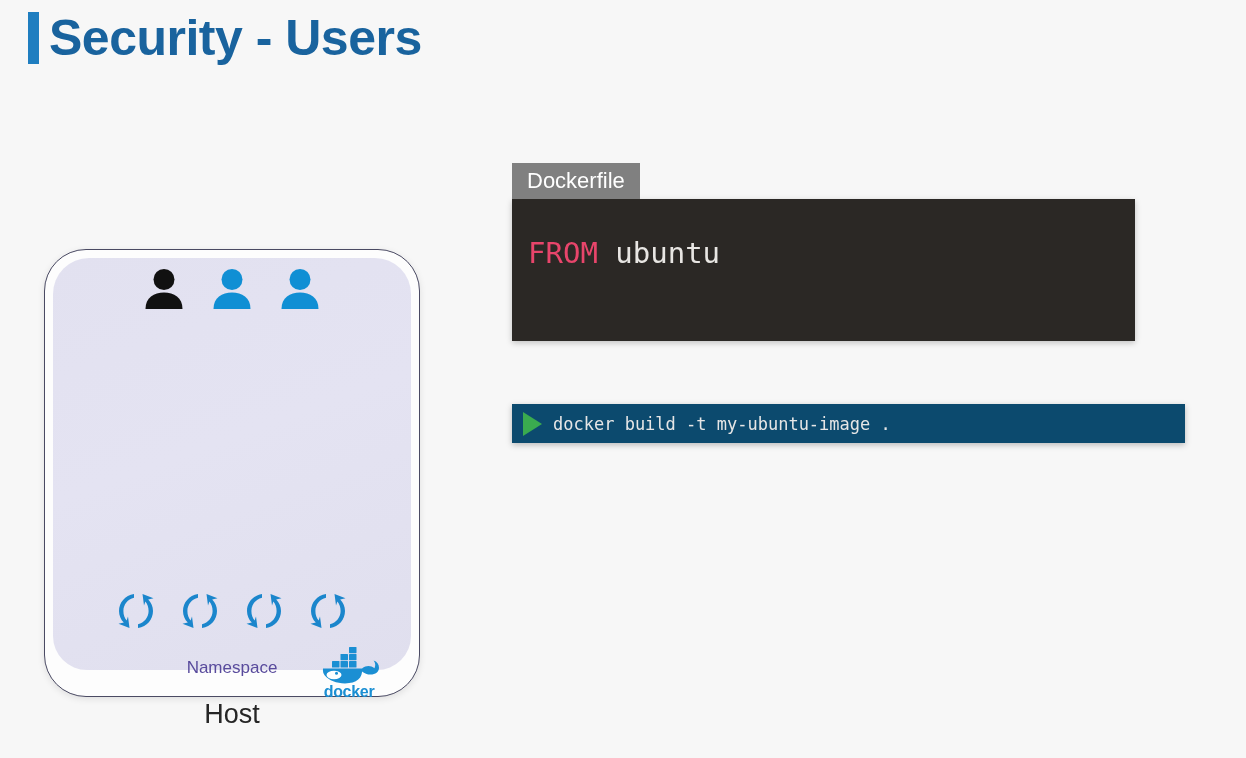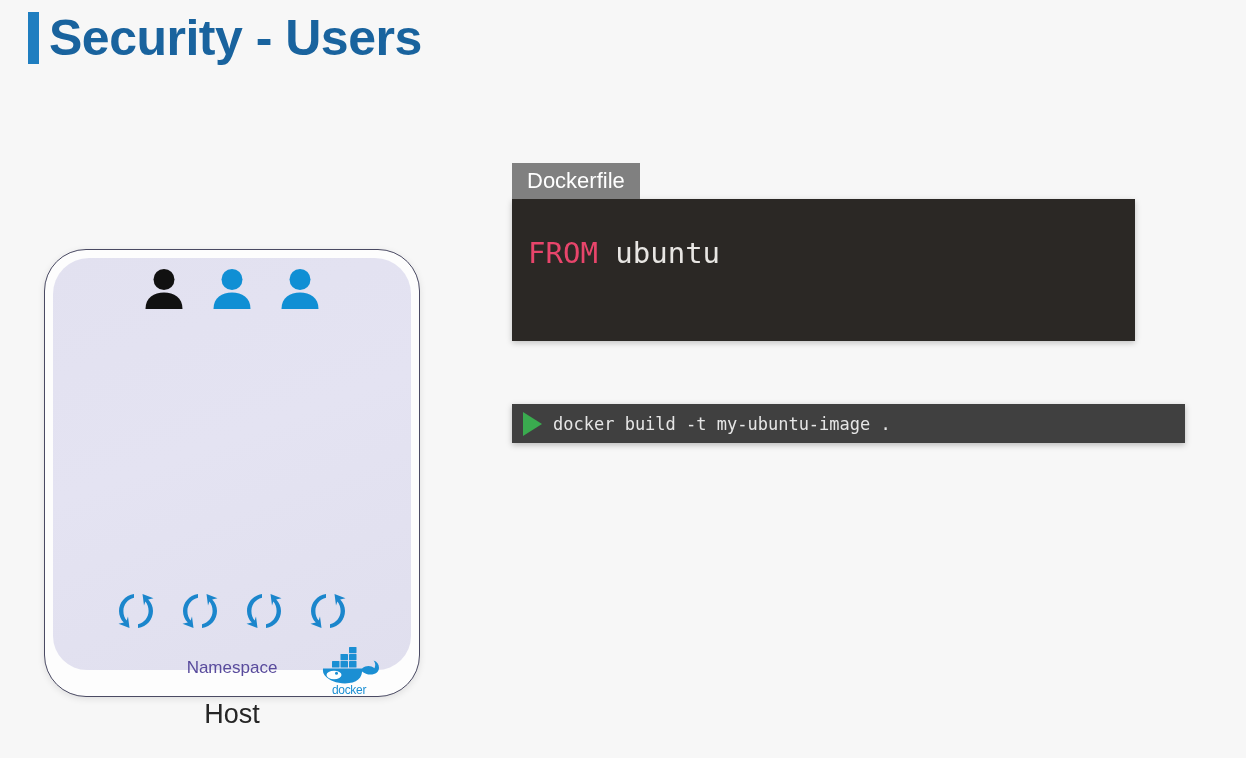--- a/index.html
+++ b/index.html
@@ -100,22 +100,22 @@
 
   .docker-logo {
     position: absolute;
     right: 26px;
     top: 385px;
     width: 72px;
     text-align: center;
   }
   .docker-whale { width: 62px; height: 44px; display: block; margin: 0 auto; }
   .docker-word {
-    font-size: 12px;
-    font-weight: normal;
+    font-size: 16px;
+    font-weight: bold;
     color: #1b8fd3;
     letter-spacing: -0.3px;
     margin-top: -4px;
   }
 
   .host-label {
     margin-top: 2px;
     text-align: center;
     font-size: 27px;
     color: #262626;
@@ -155,21 +155,21 @@
   .val-str { color: #e8e6e3; }
   .val-num { color: #9b8ad4; }
 
   
   .terminal-bar {
     position: absolute;
     left: 512px;
     top: 404px;
     width: 673px;
     height: 39px;
-    background: #404040;
+    background: #0c4a6e;
     display: flex;
     align-items: center;
     padding-left: 9px;
     box-shadow: 0 2px 6px rgba(0,0,0,0.25);
   }
   .run-icon { width: 22px; height: 26px; flex: none; display: block; }
   .terminal-cmd {
     color: #e6e6e6;
     font-family: "DejaVu Sans Mono", "Liberation Mono", monospace;
     font-size: 17px;

